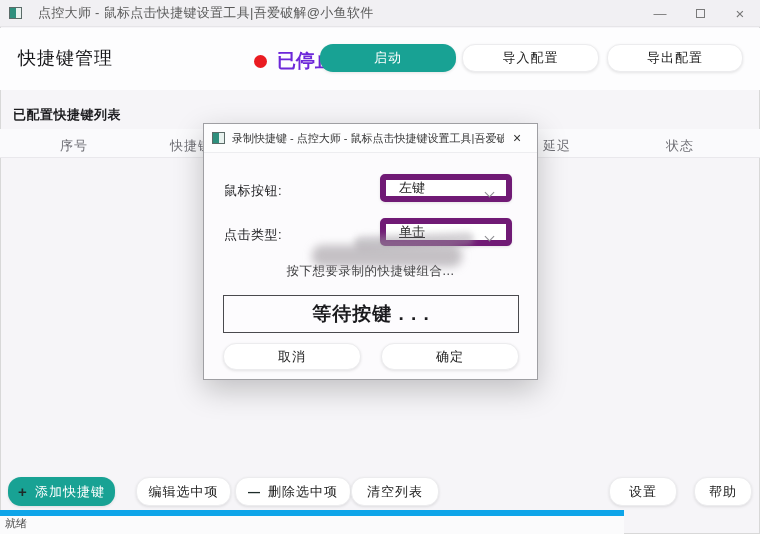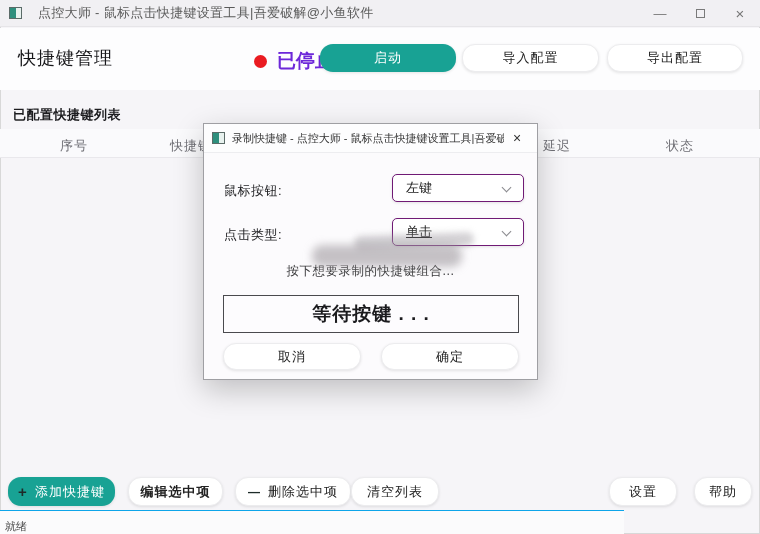--- a/index.html
+++ b/index.html
@@ -28,31 +28,31 @@
   
   .list-title { position:absolute; left:13px; top:106px; font-size:13px; font-weight:bold; color:#1c1c1f; letter-spacing:0.5px; }
   .table-header { position:absolute; left:0; top:129px; width:760px; height:29px; background:#fafafc; border-bottom:1px solid #e9e8ec; }
   .col { position:absolute; top:8px; font-size:13px; color:#6e6e74; letter-spacing:1px; }
 
   
   .toolbar-btn { position:absolute; top:477px; height:29px; }
   .icon-glyph { font-size:15px; color:#1d2b29; margin-right:7px; font-weight:bold; }
 
   
-  .statusbar { position:absolute; left:0; top:510px; width:624px; height:24px; background:#fbfbfc; border-top:1px solid #0ea5e9; display:flex; align-items:flex-end; }
+  .statusbar { position:absolute; left:0; top:510px; width:624px; height:24px; background:#fbfbfc; border-top:6px solid #0ea5e9; display:flex; align-items:flex-start; }
   .statusbar span { font-size:11px; color:#4c4c4c; margin-left:5px; }
 
   
   .dialog { position:absolute; left:203px; top:123px; width:335px; height:257px; background:#fcfbfd; border:1px solid #9f9fa3; box-shadow:0 10px 28px rgba(0,0,0,0.22); }
   .dialog-titlebar { position:relative; height:29px; background:#fdfdfe; border-bottom:1px solid #ededf0; display:flex; align-items:center; }
   .dialog-titlebar .app-icon { margin-left:8px; }
   .dialog-title { font-size:11px; color:#333; margin-left:7px; white-space:nowrap; overflow:hidden; max-width:272px; }
   .dialog-close { position:absolute; right:6px; top:0; width:28px; height:28px; display:flex; align-items:center; justify-content:center; font-size:14px; color:#333; cursor:pointer; }
   .field-label { position:absolute; font-size:13px; color:#1d1d20; letter-spacing:0.5px; }
-  .select { position:absolute; left:188px; width:132px; height:28px; background:#fff; border:1px solid #701a75; border-radius:5px; box-shadow:0 1px 3px rgba(0,0,0,0.10); display:flex; align-items:center; cursor:pointer; }
+  .select { position:absolute; left:176px; width:132px; height:28px; background:#fff; border:6px solid #701a75; border-radius:5px; box-shadow:0 1px 3px rgba(0,0,0,0.10); display:flex; align-items:center; cursor:pointer; }
   .select .sel-val { font-size:13px; color:#222; margin-left:13px; }
   .chev { position:absolute; right:13px; top:9px; width:7px; height:7px; border-right:1.4px solid #8a8a8e; border-bottom:1.4px solid #8a8a8e; transform:rotate(45deg); }
   .instruction { position:absolute; left:0; top:139px; width:100%; text-align:center; font-size:12.5px; color:#3a3a3c; filter:blur(0.4px); letter-spacing:0.5px; }
   .smudge { position:absolute; left:108px; top:121px; width:150px; height:22px; background:rgba(151,146,152,0.55); border-radius:10px; filter:blur(4px); }
   .smudge2 { position:absolute; left:150px; top:110px; width:120px; height:14px; background:rgba(160,156,162,0.45); border-radius:8px; filter:blur(3px); transform:rotate(-2deg); }
   .wait-box { position:absolute; left:19px; top:171px; width:296px; height:38px; background:#fdfcfe; border:1px solid #4a4a4e; display:flex; align-items:center; justify-content:center; }
   .wait-text { font-size:19px; color:#1b1b1e; font-weight:bold; letter-spacing:1px; }
   .dlg-btn { position:absolute; top:219px; width:138px; height:27px; }
 </style>
 </head>
@@ -88,21 +88,21 @@
     <span class="col" style="left:60px;">序号</span>
     <span class="col" style="left:170px;">快捷键</span>
     <span class="col" style="left:543px;">延迟</span>
     <span class="col" style="left:666px;">状态</span>
   </div>
 
   <button class="btn btn-teal toolbar-btn" style="left:8px; width:107px; background:#18a294; display:flex; align-items:center; justify-content:center;">
     <span class="icon-glyph">+</span>
     <span>添加快捷键</span>
   </button>
-  <button class="btn toolbar-btn" style="left:128px; width:95px;font-weight:bold;">编辑选中项</button>
+  <button class="btn toolbar-btn" style="left:136px; width:95px;">编辑选中项</button>
   <button class="btn toolbar-btn" style="left:235px; width:116px; display:flex; align-items:center; justify-content:center;">
     <span class="icon-glyph" style="font-size:12px;">—</span>
     <span>删除选中项</span>
   </button>
   <button class="btn toolbar-btn" style="left:351px; width:88px;">清空列表</button>
   <button class="btn toolbar-btn" style="left:609px; width:68px;">设置</button>
   <button class="btn toolbar-btn" style="left:694px; width:58px;">帮助</button>
 
   <div class="statusbar">
     <span>就绪</span>

